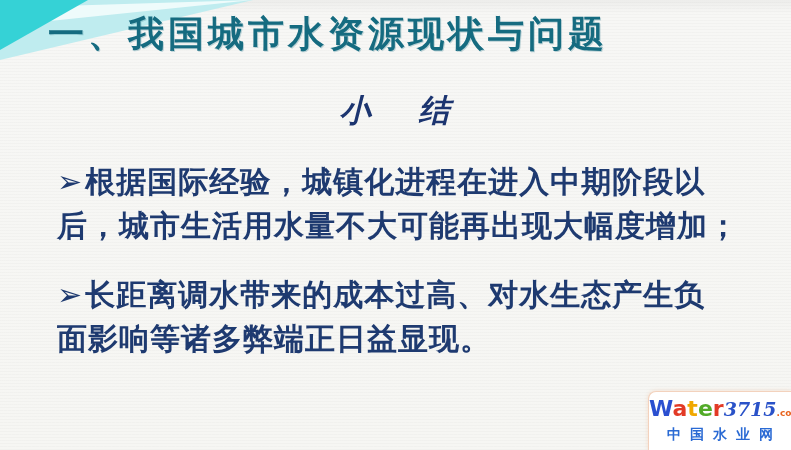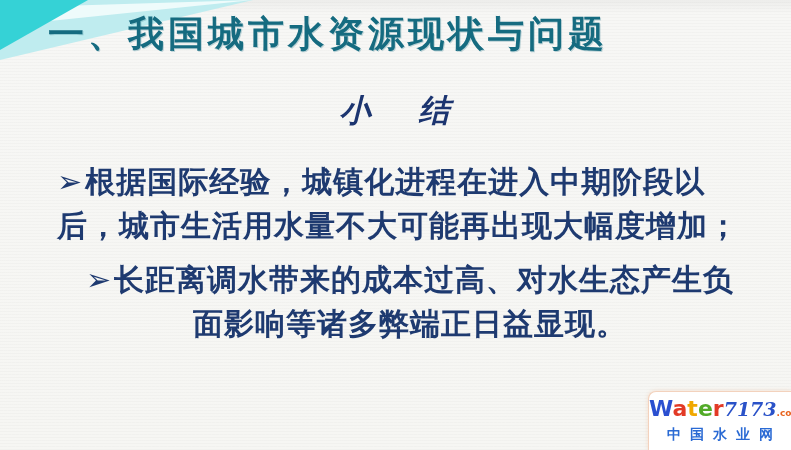--- a/index.html
+++ b/index.html
@@ -46,21 +46,21 @@
     font-style:italic;
   }
   .bullet{
     position:absolute;left:57px;width:706px;
     font-size:30px;font-weight:bold;
     line-height:44px;
     color:#1e3a70;
     letter-spacing:1px;
   }
   .bullet-1{top:160px;}
-  .bullet-2{top:258px;text-align:center;}
+  .bullet-2{top:273px;}
   .bullet .marker{margin-right:2px;}
   .bullet .btext{white-space:pre-line;}
   
   .logo{
     position:absolute;right:0;bottom:0;
     width:142px;height:58px;
     background:#ffffff;
     border:1px solid #f3d2bd;
     border-right:none;border-bottom:none;
     border-radius:8px 0 0 0;
@@ -109,18 +109,18 @@
 后，城市生活用水量不大可能再出现大幅度增加；</span>
   </div>
 
   <div class="bullet bullet-2">
     <span class="marker">➢</span><span class="btext">长距离调水带来的成本过高、对水生态产生负
 面影响等诸多弊端正日益显现。</span>
   </div>
 
   <div class="logo">
     <div class="logo-line1">
-      <span class="logo-word"><span style="color: rgb(42, 79, 208);">W</span><span style="color: rgb(226, 58, 38);">a</span><span style="color: rgb(240, 168, 0);">t</span><span style="color: rgb(82, 170, 40);">e</span><span style="color: rgb(226, 58, 38);">r</span></span><span class="logo-number">7173</span><span class="logo-tld">.com</span>
+      <span class="logo-word"><span style="color: rgb(42, 79, 208);">W</span><span style="color: rgb(226, 58, 38);">a</span><span style="color: rgb(240, 168, 0);">t</span><span style="color: rgb(82, 170, 40);">e</span><span style="color: rgb(226, 58, 38);">r</span></span><span class="logo-number">3715</span><span class="logo-tld">.com</span>
     </div>
     <div class="logo-caption">中国水业网</div>
   </div>
 
 </div>
 
 </body></html>

